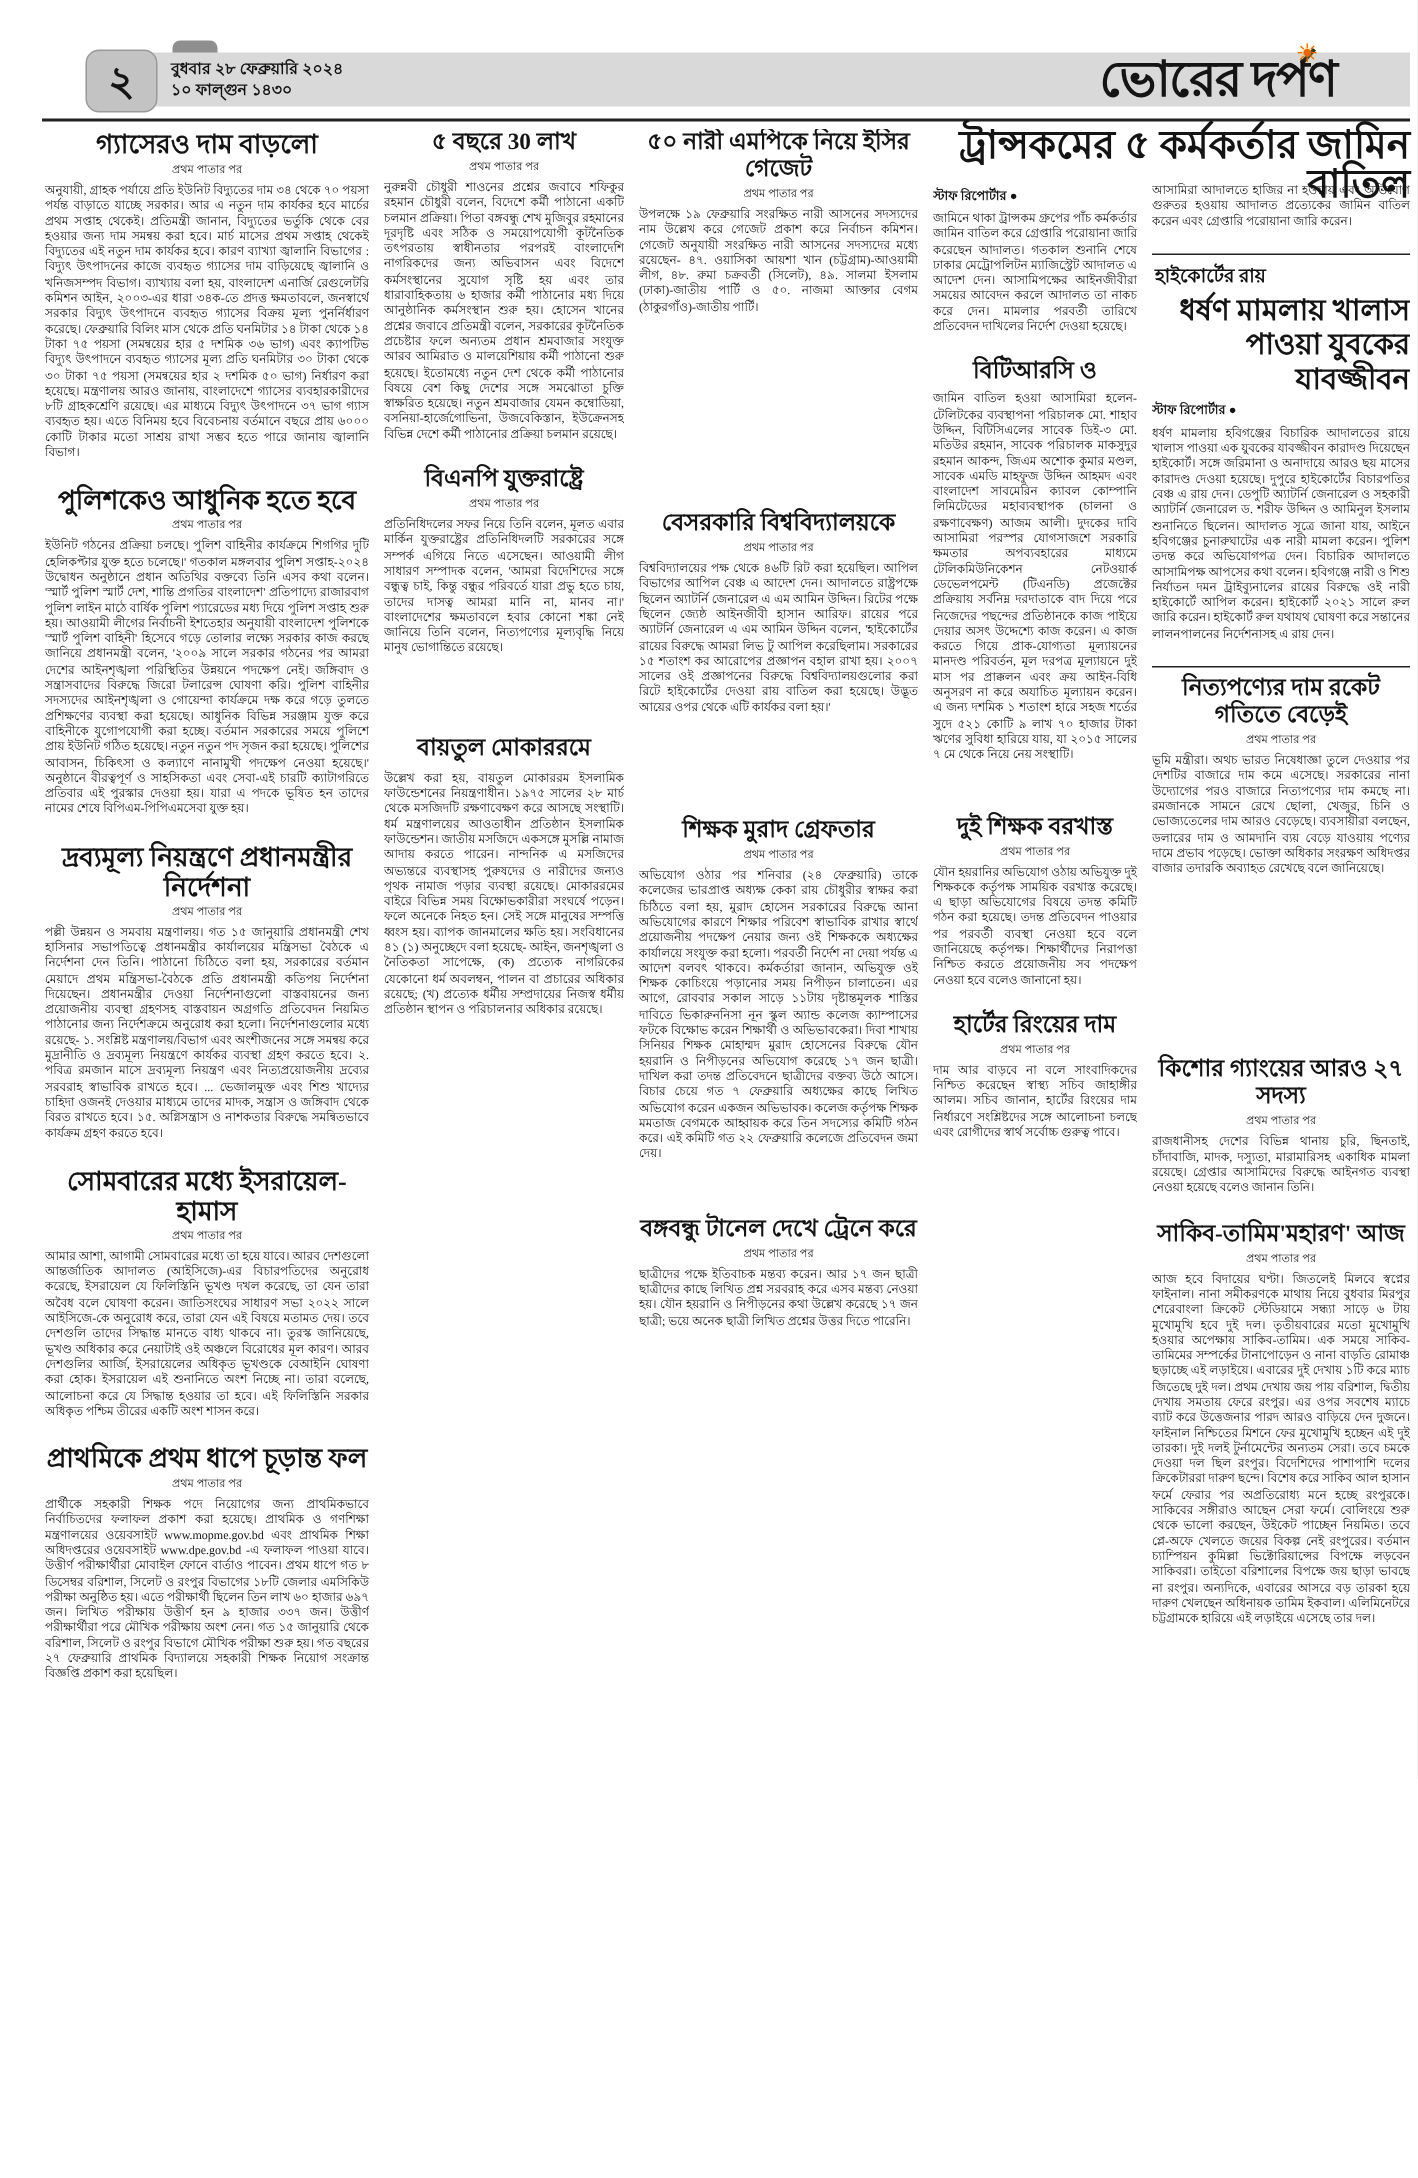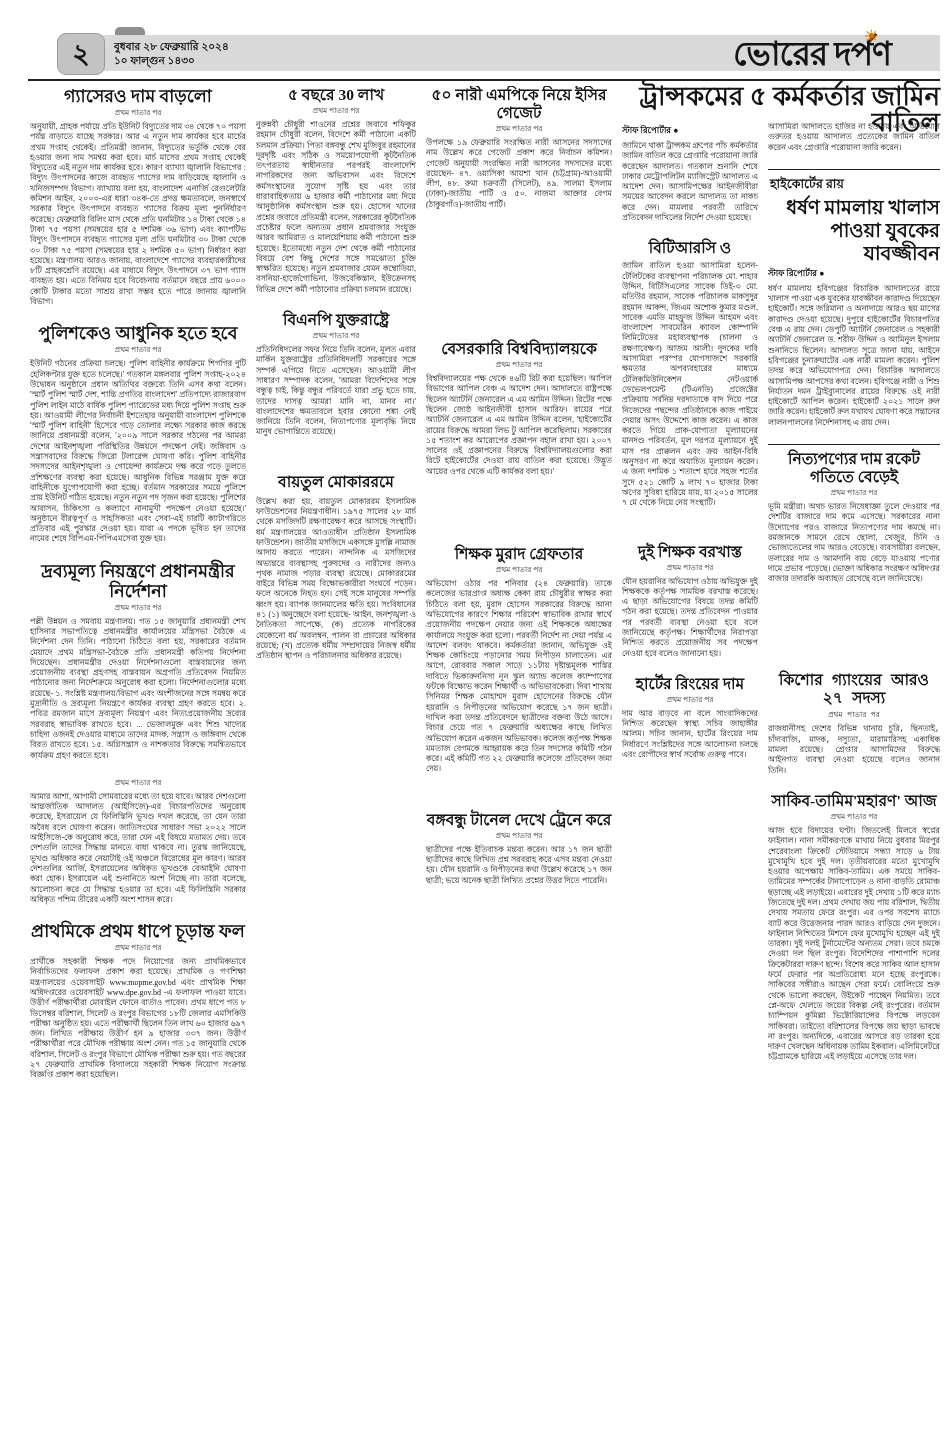--- a/index.html
+++ b/index.html
@@ -69,20 +69,21 @@
       <div class="h1c">পুলিশকেও আধুনিক হতে হবে</div>
       <div class="dateline">প্রথম পাতার পর</div>
       <div class="body">ইউনিট গঠনের প্রক্রিয়া চলছে। পুলিশ বাহিনীর কার্যক্রমে শিগগির দুটি হেলিকপ্টার যুক্ত হতে চলেছে।' গতকাল মঙ্গলবার পুলিশ সপ্তাহ-২০২৪ উদ্বোধন অনুষ্ঠানে প্রধান অতিথির বক্তব্যে তিনি এসব কথা বলেন। 'স্মার্ট পুলিশ স্মার্ট দেশ, শান্তি প্রগতির বাংলাদেশ' প্রতিপাদ্যে রাজারবাগ পুলিশ লাইন মাঠে বার্ষিক পুলিশ প্যারেডের মধ্য দিয়ে পুলিশ সপ্তাহ শুরু হয়। আওয়ামী লীগের নির্বাচনী ইশতেহার অনুযায়ী বাংলাদেশ পুলিশকে 'স্মার্ট পুলিশ বাহিনী' হিসেবে গড়ে তোলার লক্ষ্যে সরকার কাজ করছে জানিয়ে প্রধানমন্ত্রী বলেন, '২০০৯ সালে সরকার গঠনের পর আমরা দেশের আইনশৃঙ্খলা পরিস্থিতির উন্নয়নে পদক্ষেপ নেই। জঙ্গিবাদ ও সন্ত্রাসবাদের বিরুদ্ধে জিরো টলারেন্স ঘোষণা করি। পুলিশ বাহিনীর সদস্যদের আইনশৃঙ্খলা ও গোয়েন্দা কার্যক্রমে দক্ষ করে গড়ে তুলতে প্রশিক্ষণের ব্যবস্থা করা হয়েছে। আধুনিক বিভিন্ন সরঞ্জাম যুক্ত করে বাহিনীকে যুগোপযোগী করা হচ্ছে। বর্তমান সরকারের সময়ে পুলিশে প্রায় ইউনিট গঠিত হয়েছে। নতুন নতুন পদ সৃজন করা হয়েছে। পুলিশের আবাসন, চিকিৎসা ও কল্যাণে নানামুখী পদক্ষেপ নেওয়া হয়েছে।' অনুষ্ঠানে বীরত্বপূর্ণ ও সাহসিকতা এবং সেবা-এই চারটি ক্যাটাগরিতে প্রতিবার এই পুরস্কার দেওয়া হয়। যারা এ পদকে ভূষিত হন তাদের নামের শেষে বিপিএম-পিপিএমসেবা যুক্ত হয়।</div>
     </div>
     <div class="a">
       <div class="h1c">দ্রব্যমূল্য নিয়ন্ত্রণে প্রধানমন্ত্রীর নির্দেশনা</div>
       <div class="dateline">প্রথম পাতার পর</div>
       <div class="body">পল্লী উন্নয়ন ও সমবায় মন্ত্রণালয়। গত ১৫ জানুয়ারি প্রধানমন্ত্রী শেখ হাসিনার সভাপতিত্বে প্রধানমন্ত্রীর কার্যালয়ের মন্ত্রিসভা বৈঠকে এ নির্দেশনা দেন তিনি। পাঠানো চিঠিতে বলা হয়, সরকারের বর্তমান মেয়াদে প্রথম মন্ত্রিসভা-বৈঠকে প্রতি প্রধানমন্ত্রী কতিপয় নির্দেশনা দিয়েছেন। প্রধানমন্ত্রীর দেওয়া নির্দেশনাগুলো বাস্তবায়নের জন্য প্রয়োজনীয় ব্যবস্থা গ্রহণসহ বাস্তবায়ন অগ্রগতি প্রতিবেদন নিয়মিত পাঠানোর জন্য নির্দেশক্রমে অনুরোধ করা হলো। নির্দেশনাগুলোর মধ্যে রয়েছে- ১. সংশ্লিষ্ট মন্ত্রণালয়/বিভাগ এবং অংশীজনের সঙ্গে সমন্বয় করে মুদ্রানীতি ও দ্রব্যমূল্য নিয়ন্ত্রণে কার্যকর ব্যবস্থা গ্রহণ করতে হবে। ২. পবিত্র রমজান মাসে দ্রব্যমূল্য নিয়ন্ত্রণ এবং নিত্যপ্রয়োজনীয় দ্রব্যের সরবরাহ স্বাভাবিক রাখতে হবে। ... ভেজালমুক্ত এবং শিশু খাদ্যের চাহিদা ওজনই দেওয়ার মাধ্যমে তাদের মাদক, সন্ত্রাস ও জঙ্গিবাদ থেকে বিরত রাখতে হবে। ১৫. অগ্নিসন্ত্রাস ও নাশকতার বিরুদ্ধে সমন্বিতভাবে কার্যক্রম গ্রহণ করতে হবে।</div>
     </div>
     <div class="a">
+      <div class="h1c">সোমবারের মধ্যে ইসরায়েল-হামাস</div>
       <div class="dateline">প্রথম পাতার পর</div>
       <div class="body">আমার আশা, আগামী সোমবারের মধ্যে তা হয়ে যাবে। আরব দেশগুলো আন্তর্জাতিক আদালত (আইসিজে)-এর বিচারপতিদের অনুরোধ করেছে, ইসরায়েল যে ফিলিস্তিনি ভূখণ্ড দখল করেছে, তা যেন তারা অবৈধ বলে ঘোষণা করেন। জাতিসংঘের সাধারণ সভা ২০২২ সালে আইসিজে-কে অনুরোধ করে, তারা যেন এই বিষয়ে মতামত দেয়। তবে দেশগুলি তাদের সিদ্ধান্ত মানতে বাধ্য থাকবে না। তুরস্ক জানিয়েছে, ভূখণ্ড অধিকার করে নেয়াটাই ওই অঞ্চলে বিরোধের মূল কারণ। আরব দেশগুলির আর্জি, ইসরায়েলের অধিকৃত ভূখণ্ডকে বেআইনি ঘোষণা করা হোক। ইসরায়েল এই শুনানিতে অংশ নিচ্ছে না। তারা বলেছে, আলোচনা করে যে সিদ্ধান্ত হওয়ার তা হবে। এই ফিলিস্তিনি সরকার অধিকৃত পশ্চিম তীরের একটি অংশ শাসন করে।</div>
     </div>
     <div class="a">
       <div class="h1c">প্রাথমিকে প্রথম ধাপে চূড়ান্ত ফল</div>
       <div class="dateline">প্রথম পাতার পর</div>
       <div class="body">প্রার্থীকে সহকারী শিক্ষক পদে নিয়োগের জন্য প্রাথমিকভাবে নির্বাচিতদের ফলাফল প্রকাশ করা হয়েছে। প্রাথমিক ও গণশিক্ষা মন্ত্রণালয়ের ওয়েবসাইট www.mopme.gov.bd এবং প্রাথমিক শিক্ষা অধিদপ্তরের ওয়েবসাইট www.dpe.gov.bd -এ ফলাফল পাওয়া যাবে। উত্তীর্ণ পরীক্ষার্থীরা মোবাইল ফোনে বার্তাও পাবেন। প্রথম ধাপে গত ৮ ডিসেম্বর বরিশাল, সিলেট ও রংপুর বিভাগের ১৮টি জেলার এমসিকিউ পরীক্ষা অনুষ্ঠিত হয়। এতে পরীক্ষার্থী ছিলেন তিন লাখ ৬০ হাজার ৬৯৭ জন। লিখিত পরীক্ষায় উত্তীর্ণ হন ৯ হাজার ৩৩৭ জন। উত্তীর্ণ পরীক্ষার্থীরা পরে মৌখিক পরীক্ষায় অংশ নেন। গত ১৫ জানুয়ারি থেকে বরিশাল, সিলেট ও রংপুর বিভাগে মৌখিক পরীক্ষা শুরু হয়। গত বছরের ২৭ ফেব্রুয়ারি প্রাথমিক বিদ্যালয়ে সহকারী শিক্ষক নিয়োগ সংক্রান্ত বিজ্ঞপ্তি প্রকাশ করা হয়েছিল।</div>
     </div>
   </div>
 
@@ -90,21 +91,21 @@
     <div class="a">
       <div class="h2c">৫ বছরে 30 লাখ</div>
       <div class="dateline">প্রথম পাতার পর</div>
       <div class="body">নুরুন্নবী চৌধুরী শাওনের প্রশ্নের জবাবে শফিকুর রহমান চৌধুরী বলেন, বিদেশে কর্মী পাঠানো একটি চলমান প্রক্রিয়া। পিতা বঙ্গবন্ধু শেখ মুজিবুর রহমানের দূরদৃষ্টি এবং সঠিক ও সময়োপযোগী কূটনৈতিক তৎপরতায় স্বাধীনতার পরপরই বাংলাদেশি নাগরিকদের জন্য অভিবাসন এবং বিদেশে কর্মসংস্থানের সুযোগ সৃষ্টি হয় এবং তার ধারাবাহিকতায় ৬ হাজার কর্মী পাঠানোর মধ্য দিয়ে আনুষ্ঠানিক কর্মসংস্থান শুরু হয়। হোসেন খানের প্রশ্নের জবাবে প্রতিমন্ত্রী বলেন, সরকারের কূটনৈতিক প্রচেষ্টার ফলে অন্যতম প্রধান শ্রমবাজার সংযুক্ত আরব আমিরাত ও মালয়েশিয়ায় কর্মী পাঠানো শুরু হয়েছে। ইতোমধ্যে নতুন দেশ থেকে কর্মী পাঠানোর বিষয়ে বেশ কিছু দেশের সঙ্গে সমঝোতা চুক্তি স্বাক্ষরিত হয়েছে। নতুন শ্রমবাজার যেমন কম্বোডিয়া, বসনিয়া-হার্জেগোভিনা, উজবেকিস্তান, ইউক্রেনসহ বিভিন্ন দেশে কর্মী পাঠানোর প্রক্রিয়া চলমান রয়েছে।</div>
     </div>
     <div class="a" style="">
       <div class="h2c">বিএনপি যুক্তরাষ্ট্রে</div>
       <div class="dateline">প্রথম পাতার পর</div>
       <div class="body">প্রতিনিধিদলের সফর নিয়ে তিনি বলেন, মূলত এবার মার্কিন যুক্তরাষ্ট্রের প্রতিনিধিদলটি সরকারের সঙ্গে সম্পর্ক এগিয়ে নিতে এসেছেন। আওয়ামী লীগ সাধারণ সম্পাদক বলেন, 'আমরা বিদেশিদের সঙ্গে বন্ধুত্ব চাই, কিন্তু বন্ধুর পরিবর্তে যারা প্রভু হতে চায়, তাদের দাসত্ব আমরা মানি না, মানব না।' বাংলাদেশের ক্ষমতাবলে হবার কোনো শঙ্কা নেই জানিয়ে তিনি বলেন, নিত্যপণ্যের মূল্যবৃদ্ধি নিয়ে মানুষ ভোগান্তিতে রয়েছে।</div>
     </div>
-    <div class="a" style="margin-top:35px;">
+    <div class="a" style="margin-top:52px;">
       <div class="h2c">বায়তুল মোকাররমে</div>
       <div class="body" style="margin-top:6px;">উল্লেখ করা হয়, বায়তুল মোকাররম ইসলামিক ফাউন্ডেশনের নিয়ন্ত্রণাধীন। ১৯৭৫ সালের ২৮ মার্চ থেকে মসজিদটি রক্ষণাবেক্ষণ করে আসছে সংস্থাটি। ধর্ম মন্ত্রণালয়ের আওতাধীন প্রতিষ্ঠান ইসলামিক ফাউন্ডেশন। জাতীয় মসজিদে একসঙ্গে মুসল্লি নামাজ আদায় করতে পারেন। নান্দনিক এ মসজিদের অভ্যন্তরে ব্যবস্থাসহ পুরুষদের ও নারীদের জন্যও পৃথক নামাজ পড়ার ব্যবস্থা রয়েছে। মোকাররমের বাইরে বিভিন্ন সময় বিক্ষোভকারীরা সংঘর্ষে পড়েন। ফলে অনেকে নিহত হন। সেই সঙ্গে মানুষের সম্পত্তি ধ্বংস হয়। ব্যাপক জানমালের ক্ষতি হয়। সংবিধানের ৪১ (১) অনুচ্ছেদে বলা হয়েছে- আইন, জনশৃঙ্খলা ও নৈতিকতা সাপেক্ষে, (ক) প্রত্যেক নাগরিকের যেকোনো ধর্ম অবলম্বন, পালন বা প্রচারের অধিকার রয়েছে; (খ) প্রত্যেক ধর্মীয় সম্প্রদায়ের নিজস্ব ধর্মীয় প্রতিষ্ঠান স্থাপন ও পরিচালনার অধিকার রয়েছে।</div>
     </div>
   </div>
 
   <div class="col" id="c3">
     <div class="a">
       <div class="h2c">৫০ নারী এমপিকে নিয়ে ইসির গেজেট</div>
       <div class="dateline">প্রথম পাতার পর</div>
       <div class="body">উপলক্ষে ১৯ ফেব্রুয়ারি সংরক্ষিত নারী আসনের সদস্যদের নাম উল্লেখ করে গেজেট প্রকাশ করে নির্বাচন কমিশন। গেজেট অনুযায়ী সংরক্ষিত নারী আসনের সদস্যদের মধ্যে রয়েছেন- ৪৭. ওয়াসিকা আয়শা খান (চট্টগ্রাম)-আওয়ামী লীগ, ৪৮. রুমা চক্রবর্তী (সিলেট), ৪৯. সালমা ইসলাম (ঢাকা)-জাতীয় পার্টি ও ৫০. নাজমা আক্তার বেগম (ঠাকুরগাঁও)-জাতীয় পার্টি।</div>
@@ -157,21 +158,21 @@
       <div class="bigh">ধর্ষণ মামলায় খালাস পাওয়া যুবকের যাবজ্জীবন</div>
       <div class="byline">স্টাফ রিপোর্টার ●</div>
       <div class="body">ধর্ষণ মামলায় হবিগঞ্জের বিচারিক আদালতের রায়ে খালাস পাওয়া এক যুবকের যাবজ্জীবন কারাদণ্ড দিয়েছেন হাইকোর্ট। সঙ্গে জরিমানা ও অনাদায়ে আরও ছয় মাসের কারাদণ্ড দেওয়া হয়েছে। দুপুরে হাইকোর্টের বিচারপতির বেঞ্চ এ রায় দেন। ডেপুটি অ্যাটর্নি জেনারেল ও সহকারী অ্যাটর্নি জেনারেল ড. শরীফ উদ্দিন ও আমিনুল ইসলাম শুনানিতে ছিলেন। আদালত সূত্রে জানা যায়, আইনে হবিগঞ্জের চুনারুঘাটের এক নারী মামলা করেন। পুলিশ তদন্ত করে অভিযোগপত্র দেন। বিচারিক আদালতে আসামিপক্ষ আপসের কথা বলেন। হবিগঞ্জে নারী ও শিশু নির্যাতন দমন ট্রাইব্যুনালের রায়ের বিরুদ্ধে ওই নারী হাইকোর্টে আপিল করেন। হাইকোর্ট ২০২১ সালে রুল জারি করেন। হাইকোর্ট রুল যথাযথ ঘোষণা করে সন্তানের লালনপালনের নির্দেশনাসহ এ রায় দেন।</div>
     </div>
     <hr class="rule">
     <div class="a">
       <div class="h2c">নিত্যপণ্যের দাম রকেট গতিতে বেড়েই</div>
       <div class="dateline">প্রথম পাতার পর</div>
       <div class="body">ভূমি মন্ত্রীরা। অথচ ভারত নিষেধাজ্ঞা তুলে দেওয়ার পর দেশটির বাজারে দাম কমে এসেছে। সরকারের নানা উদ্যোগের পরও বাজারে নিত্যপণ্যের দাম কমছে না। রমজানকে সামনে রেখে ছোলা, খেজুর, চিনি ও ভোজ্যতেলের দাম আরও বেড়েছে। ব্যবসায়ীরা বলছেন, ডলারের দাম ও আমদানি ব্যয় বেড়ে যাওয়ায় পণ্যের দামে প্রভাব পড়েছে। ভোক্তা অধিকার সংরক্ষণ অধিদপ্তর বাজার তদারকি অব্যাহত রেখেছে বলে জানিয়েছে।</div>
     </div>
-    <div class="a" style="margin-top:88px;font-family:Liberation Mono, monospace;">
+    <div class="a" style="margin-top:120px;">
       <div class="h2c">কিশোর গ্যাংয়ের আরও ২৭ সদস্য</div>
       <div class="dateline">প্রথম পাতার পর</div>
       <div class="body">রাজধানীসহ দেশের বিভিন্ন থানায় চুরি, ছিনতাই, চাঁদাবাজি, মাদক, দস্যুতা, মারামারিসহ একাধিক মামলা রয়েছে। গ্রেপ্তার আসামিদের বিরুদ্ধে আইনগত ব্যবস্থা নেওয়া হয়েছে বলেও জানান তিনি।</div>
     </div>
     <div class="a" style="">
       <div class="h2c">সাকিব-তামিম'মহারণ' আজ</div>
       <div class="dateline">প্রথম পাতার পর</div>
       <div class="body">আজ হবে বিদায়ের ঘণ্টা। জিতলেই মিলবে স্বপ্নের ফাইনাল। নানা সমীকরণকে মাথায় নিয়ে বুধবার মিরপুর শেরেবাংলা ক্রিকেট স্টেডিয়ামে সন্ধ্যা সাড়ে ৬ টায় মুখোমুখি হবে দুই দল। তৃতীয়বারের মতো মুখোমুখি হওয়ার অপেক্ষায় সাকিব-তামিম। এক সময়ে সাকিব-তামিমের সম্পর্কের টানাপোড়েন ও নানা বাড়তি রোমাঞ্চ ছড়াচ্ছে এই লড়াইয়ে। এবারের দুই দেখায় ১টি করে ম্যাচ জিতেছে দুই দল। প্রথম দেখায় জয় পায় বরিশাল, দ্বিতীয় দেখায় সমতায় ফেরে রংপুর। এর ওপর সবশেষ ম্যাচে ব্যাট করে উত্তেজনার পারদ আরও বাড়িয়ে দেন দুজনে। ফাইনাল নিশ্চিতের মিশনে ফের মুখোমুখি হচ্ছেন এই দুই তারকা। দুই দলই টুর্নামেন্টের অন্যতম সেরা। তবে চমকে দেওয়া দল ছিল রংপুর। বিদেশিদের পাশাপাশি দলের ক্রিকেটাররা দারুণ ছন্দে। বিশেষ করে সাকিব আল হাসান ফর্মে ফেরার পর অপ্রতিরোধ্য মনে হচ্ছে রংপুরকে। সাকিবের সঙ্গীরাও আছেন সেরা ফর্মে। বোলিংয়ে শুরু থেকে ভালো করছেন, উইকেট পাচ্ছেন নিয়মিত। তবে প্লে-অফে খেলতে জয়ের বিকল্প নেই রংপুরের। বর্তমান চ্যাম্পিয়ন কুমিল্লা ভিক্টোরিয়ান্সের বিপক্ষে লড়বেন সাকিবরা। তাইতো বরিশালের বিপক্ষে জয় ছাড়া ভাবছে না রংপুর। অন্যদিকে, এবারের আসরে বড় তারকা হয়ে দারুণ খেলছেন অধিনায়ক তামিম ইকবাল। এলিমিনেটরে চট্টগ্রামকে হারিয়ে এই লড়াইয়ে এসেছে তার দল।</div>
     </div>
   </div>

